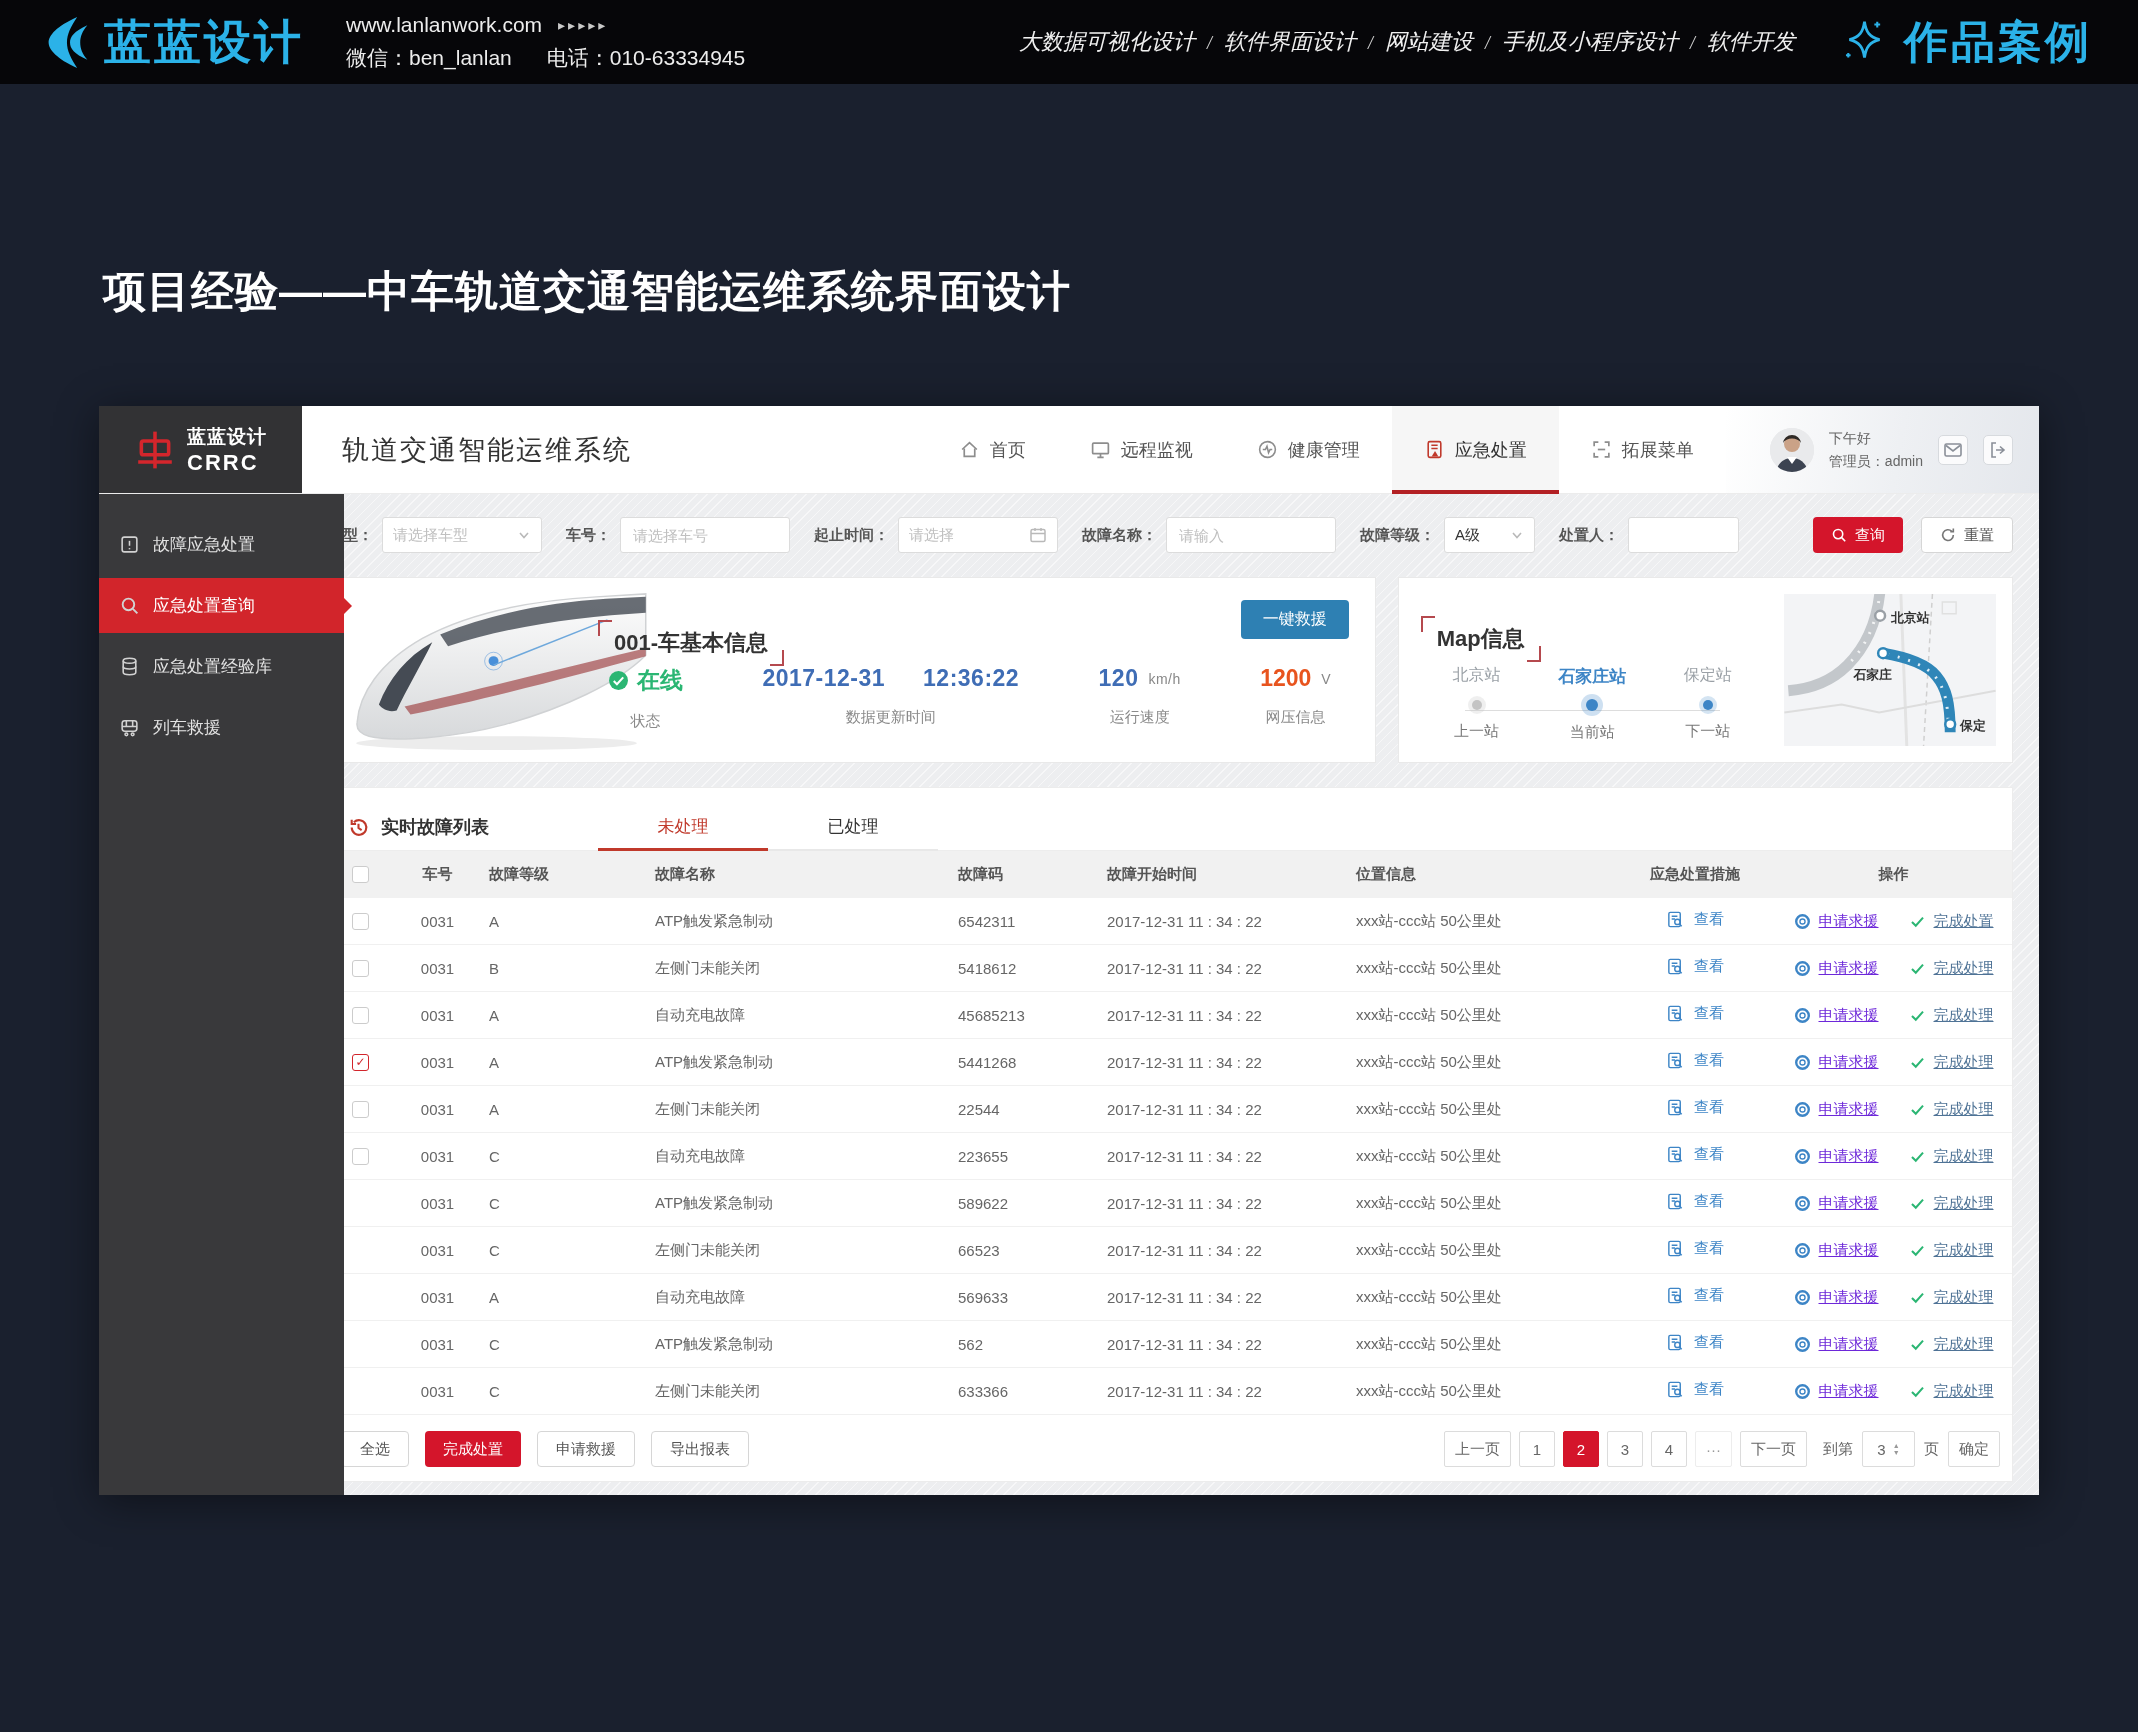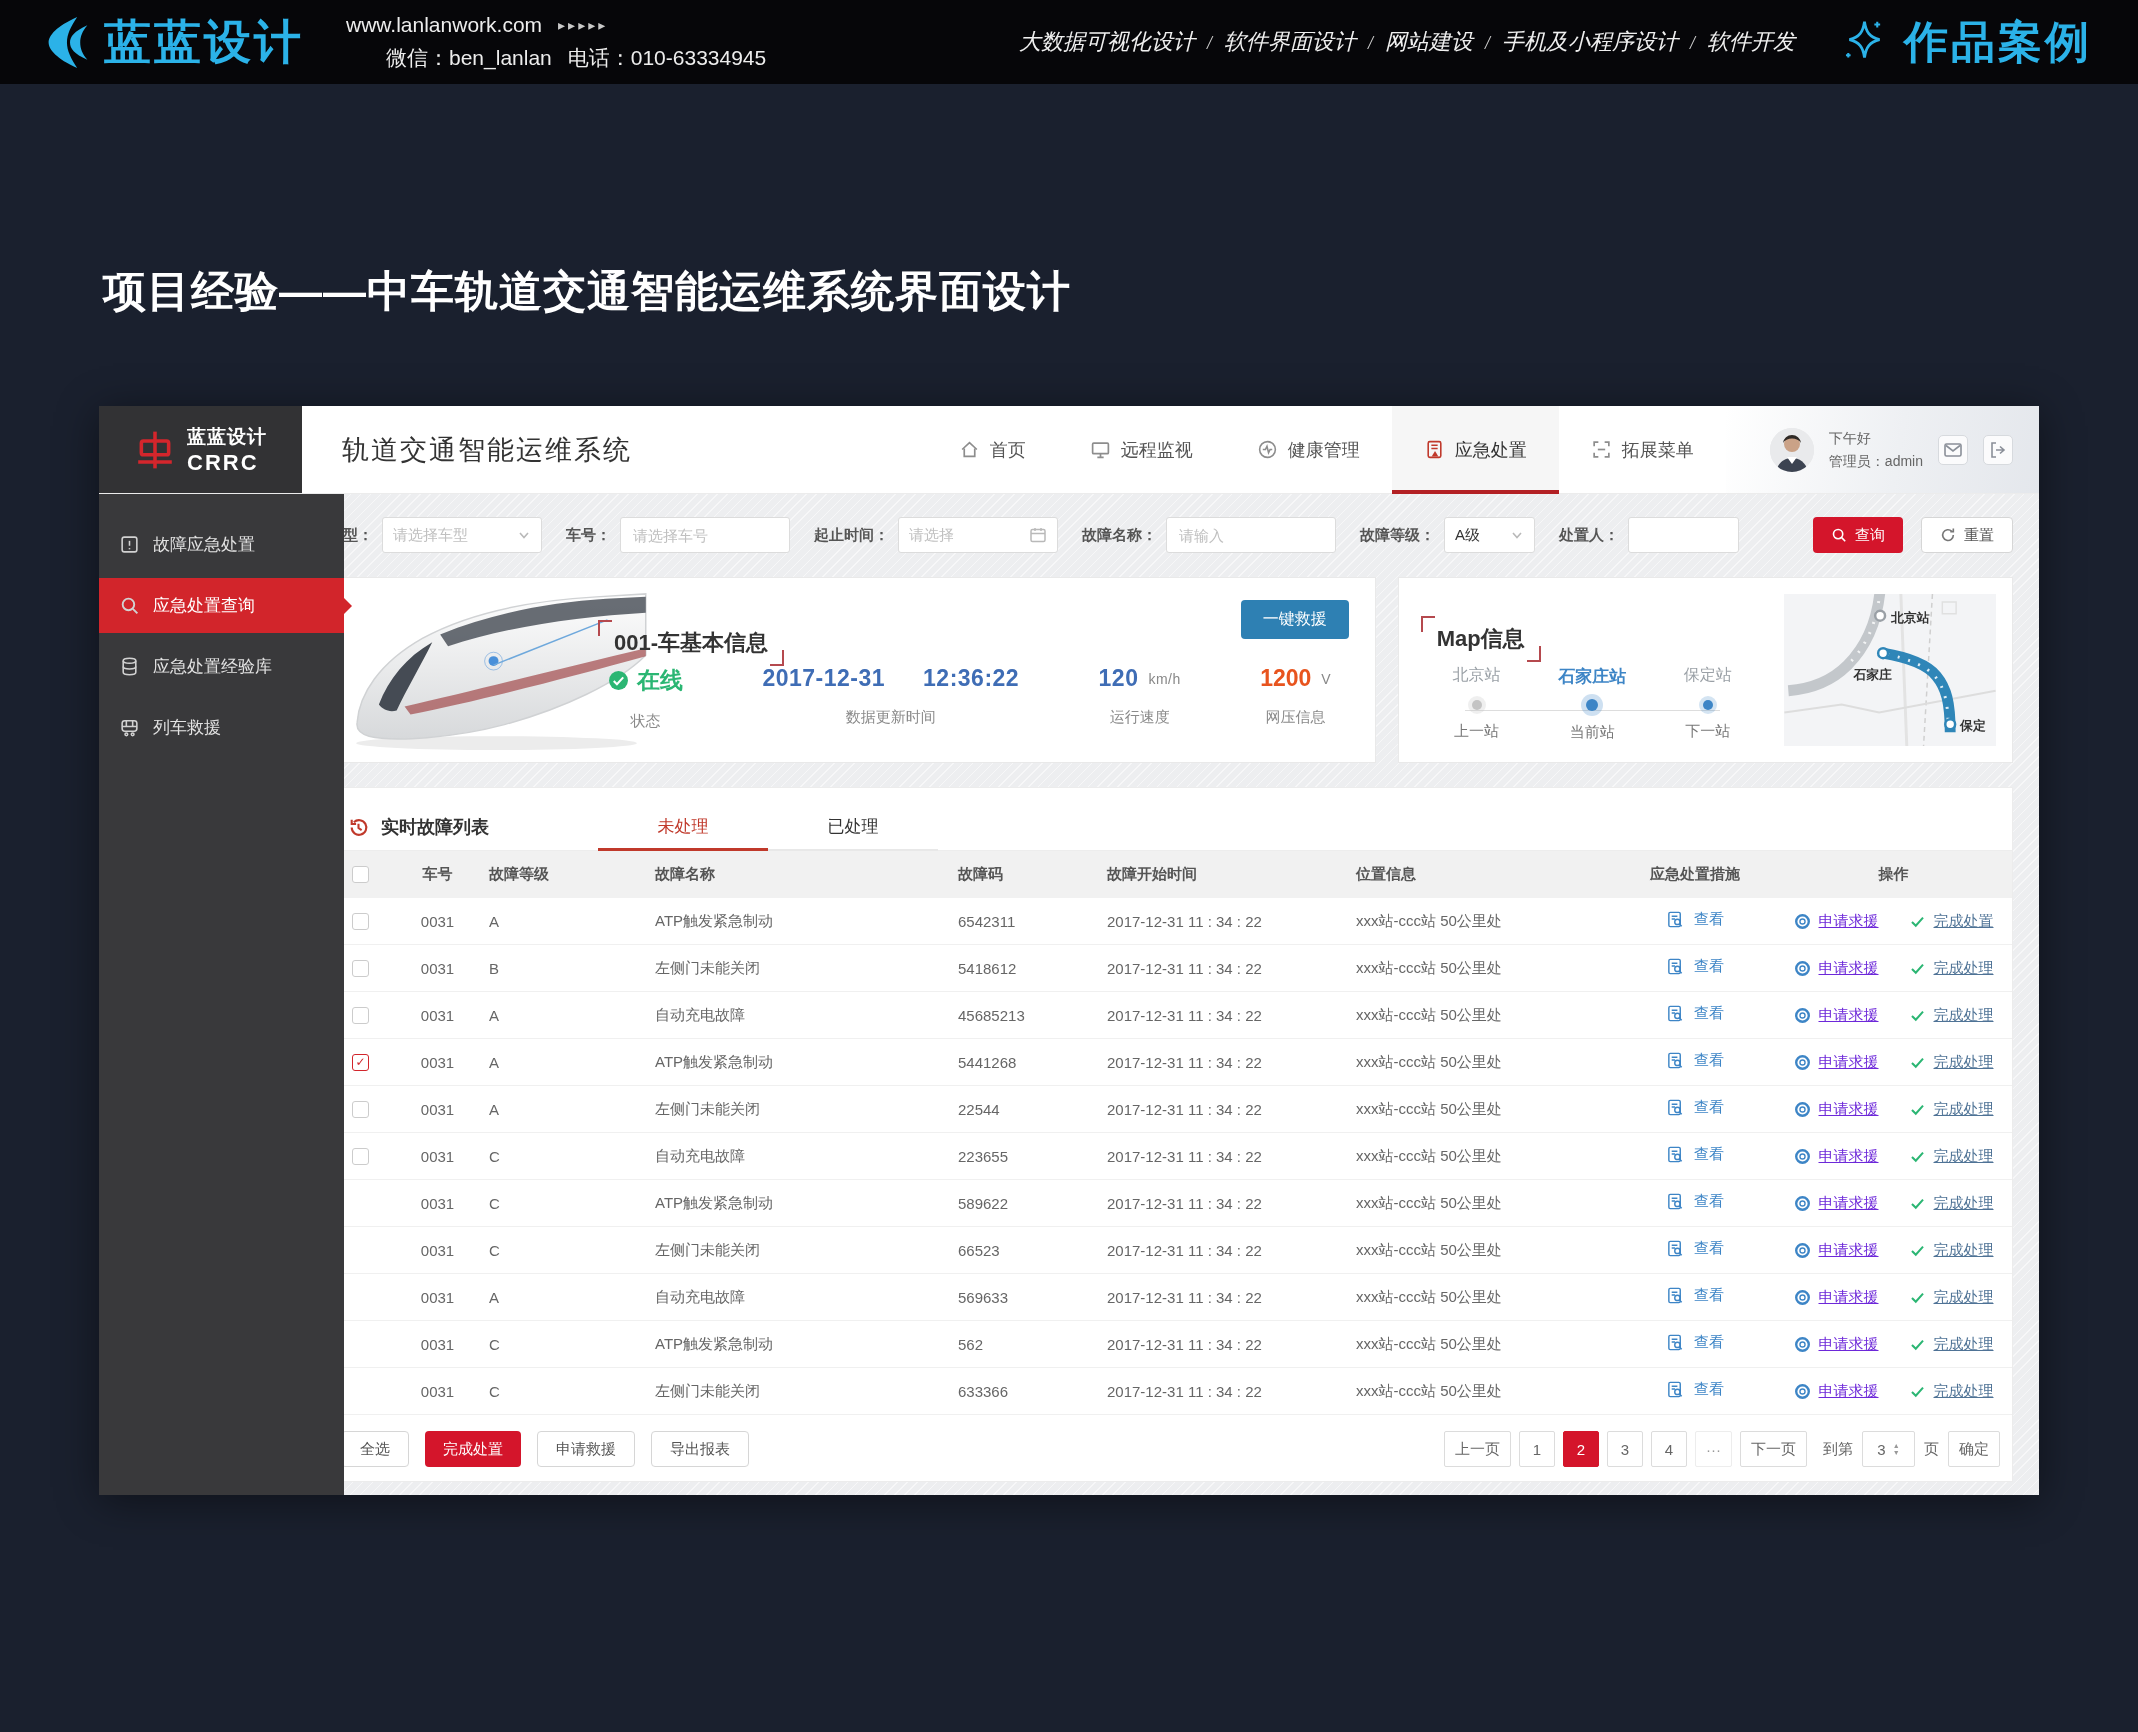--- a/index.html
+++ b/index.html
@@ -12,21 +12,21 @@
   .icon svg{display:block;width:100%;height:100%;}
   
   .banner{position:absolute;left:0;top:0;right:0;height:84px;background:#060609;
     display:flex;align-items:center;padding:4px 46px;box-sizing:border-box;}
   .logo{display:flex;align-items:center;gap:12px;}
   .logo-mark{width:46px;height:53px;}
   .logo-text{color:#2bb2e8;font-size:47px;font-weight:bold;letter-spacing:3px;}
   .contact{margin-left:42px;color:#ededed;font-size:21px;line-height:1.55;}
   .contact-row1{display:flex;align-items:center;gap:16px;}
   .arrows{color:#c9c9c9;font-size:14px;letter-spacing:3px;}
-  .contact-row2{display:flex;gap:16px;margin-left:40px;}
+  .contact-row2{display:flex;gap:35px;}
   .services{margin-left:auto;color:#f0f0f0;font-size:22px;font-style:italic;
     font-family:"Liberation Serif","DejaVu Serif",serif;white-space:nowrap;}
   .services .sep{margin:0 12px;color:#d8d8d8;font-size:18px;}
   .portfolio{display:flex;align-items:center;gap:14px;margin-left:44px;color:#2bb2e8;}
   .portfolio-star{width:51px;height:51px;}
   .portfolio-label{font-size:44px;font-weight:bold;letter-spacing:3px;}
   
   .page-title{position:absolute;left:103px;top:234px;color:#ffffff;font-size:43px;
     font-weight:bold;letter-spacing:1px;}
   

